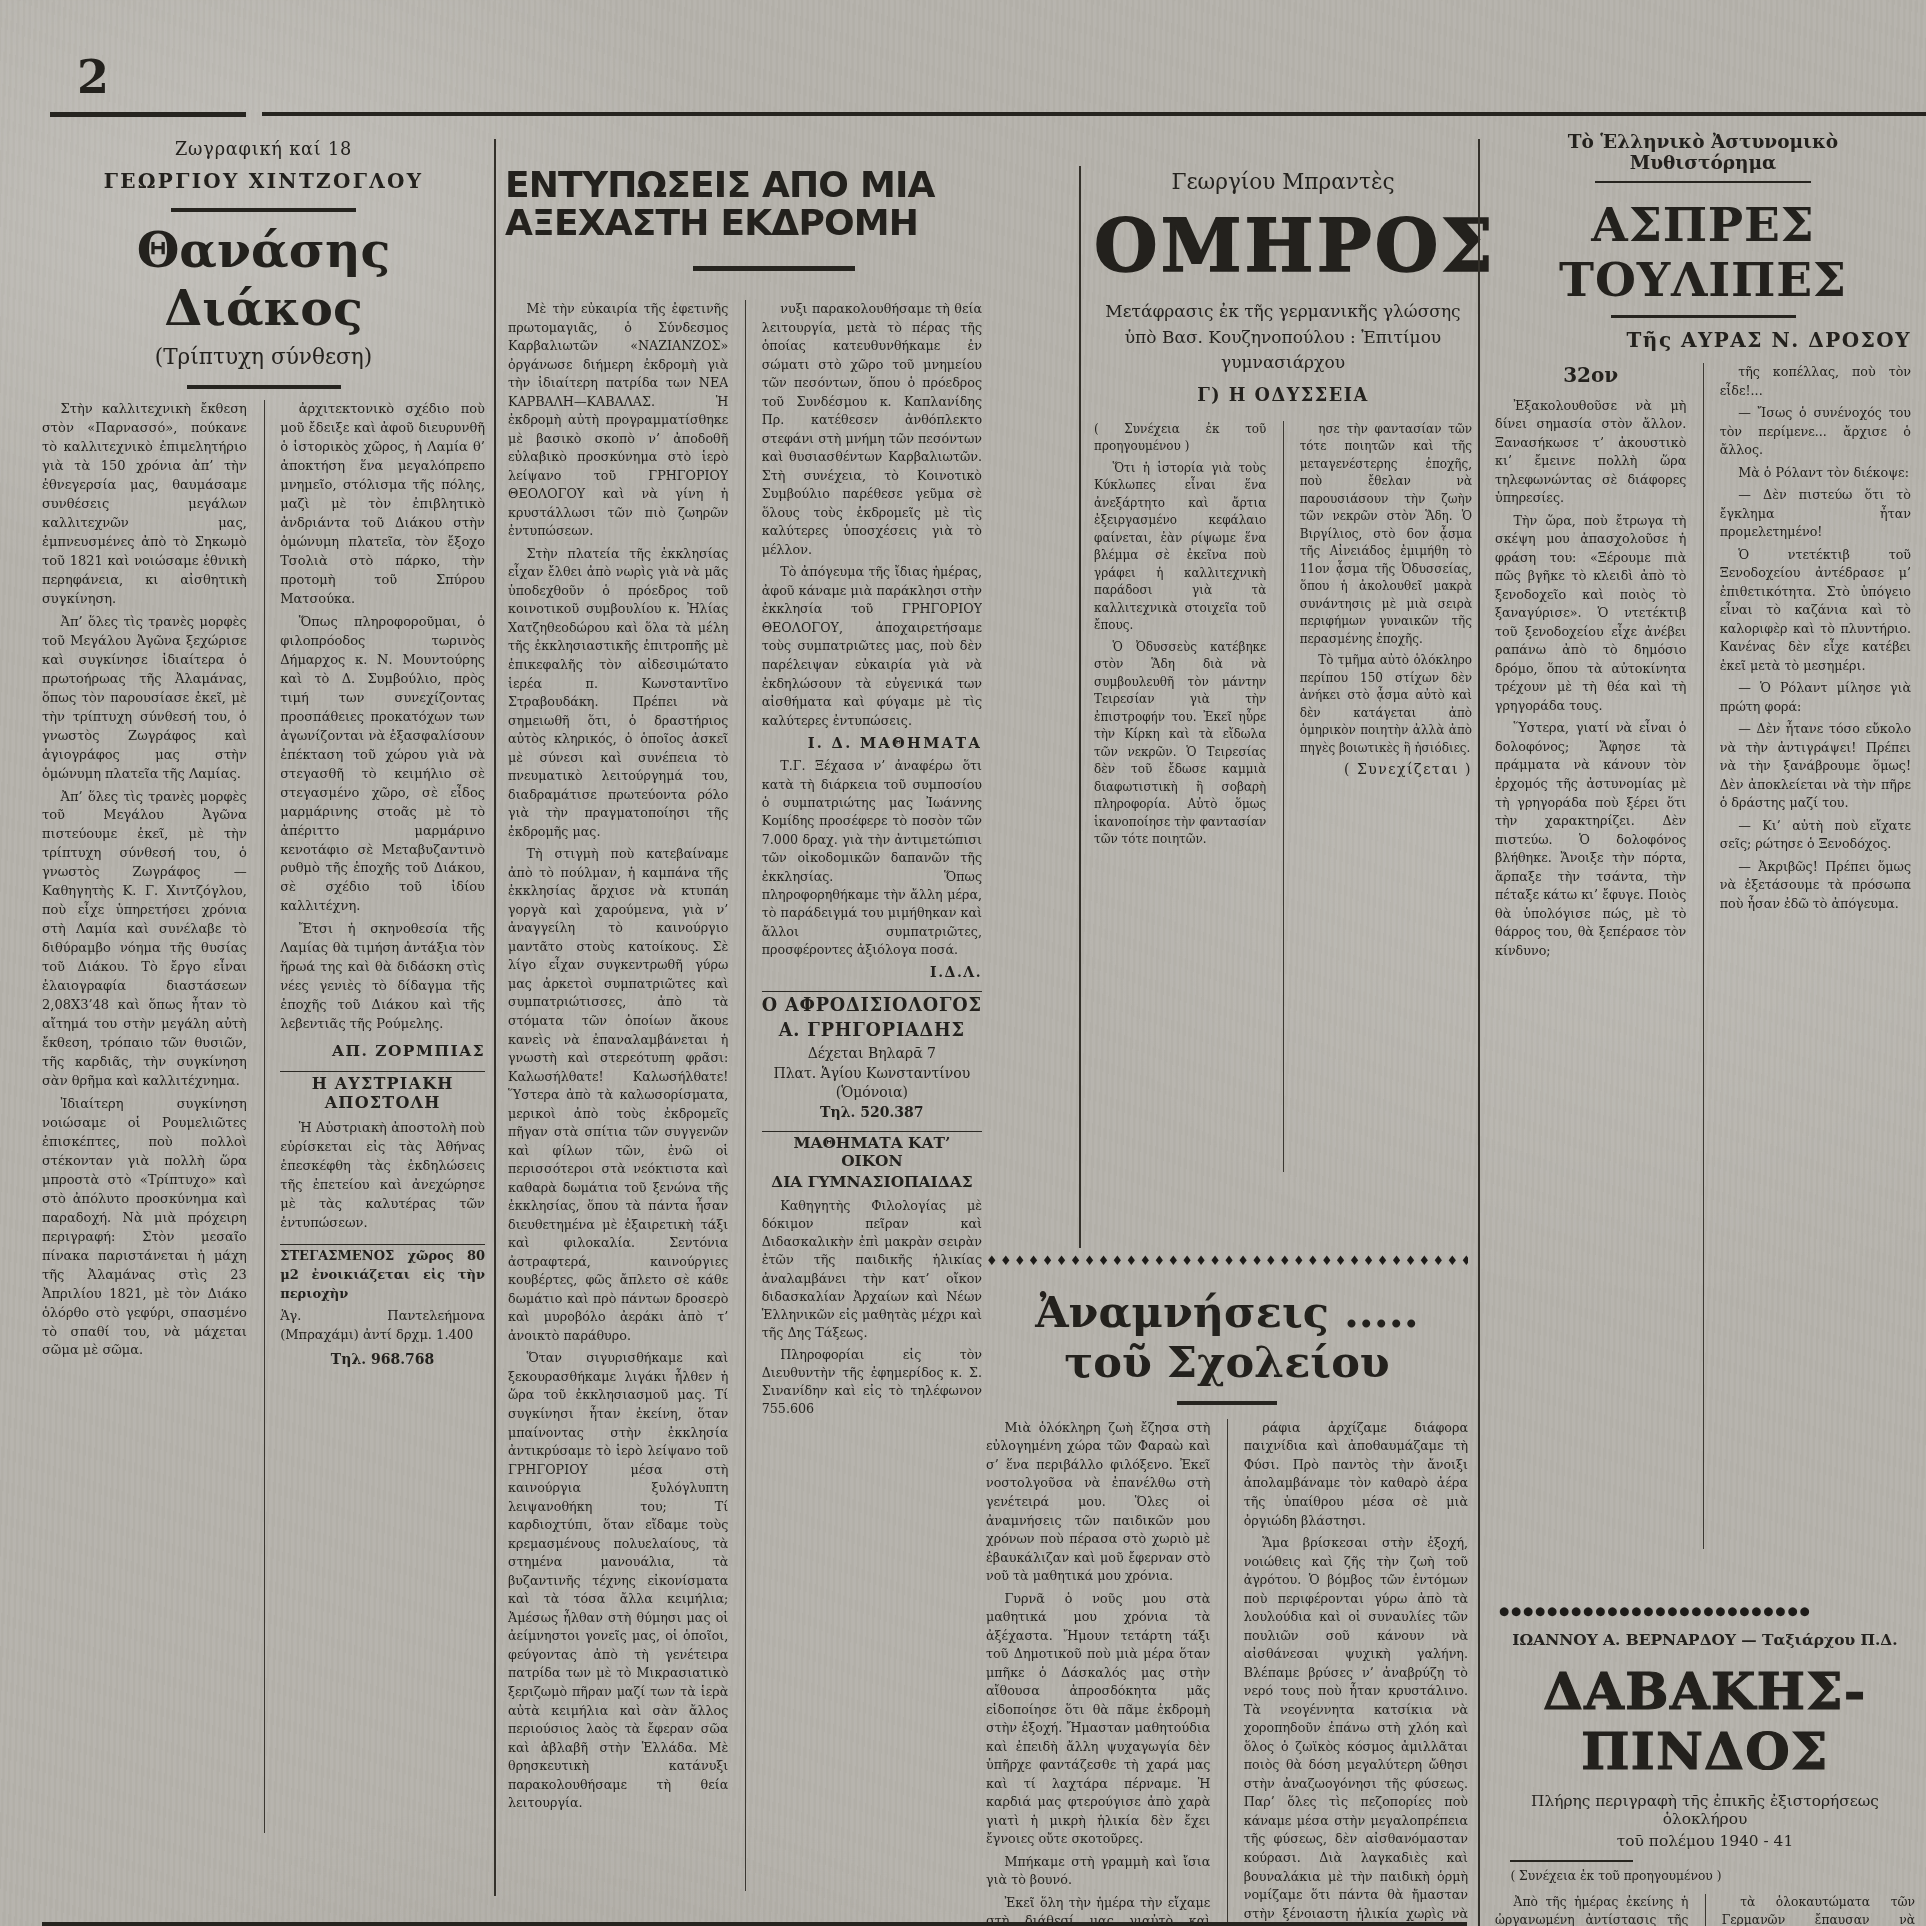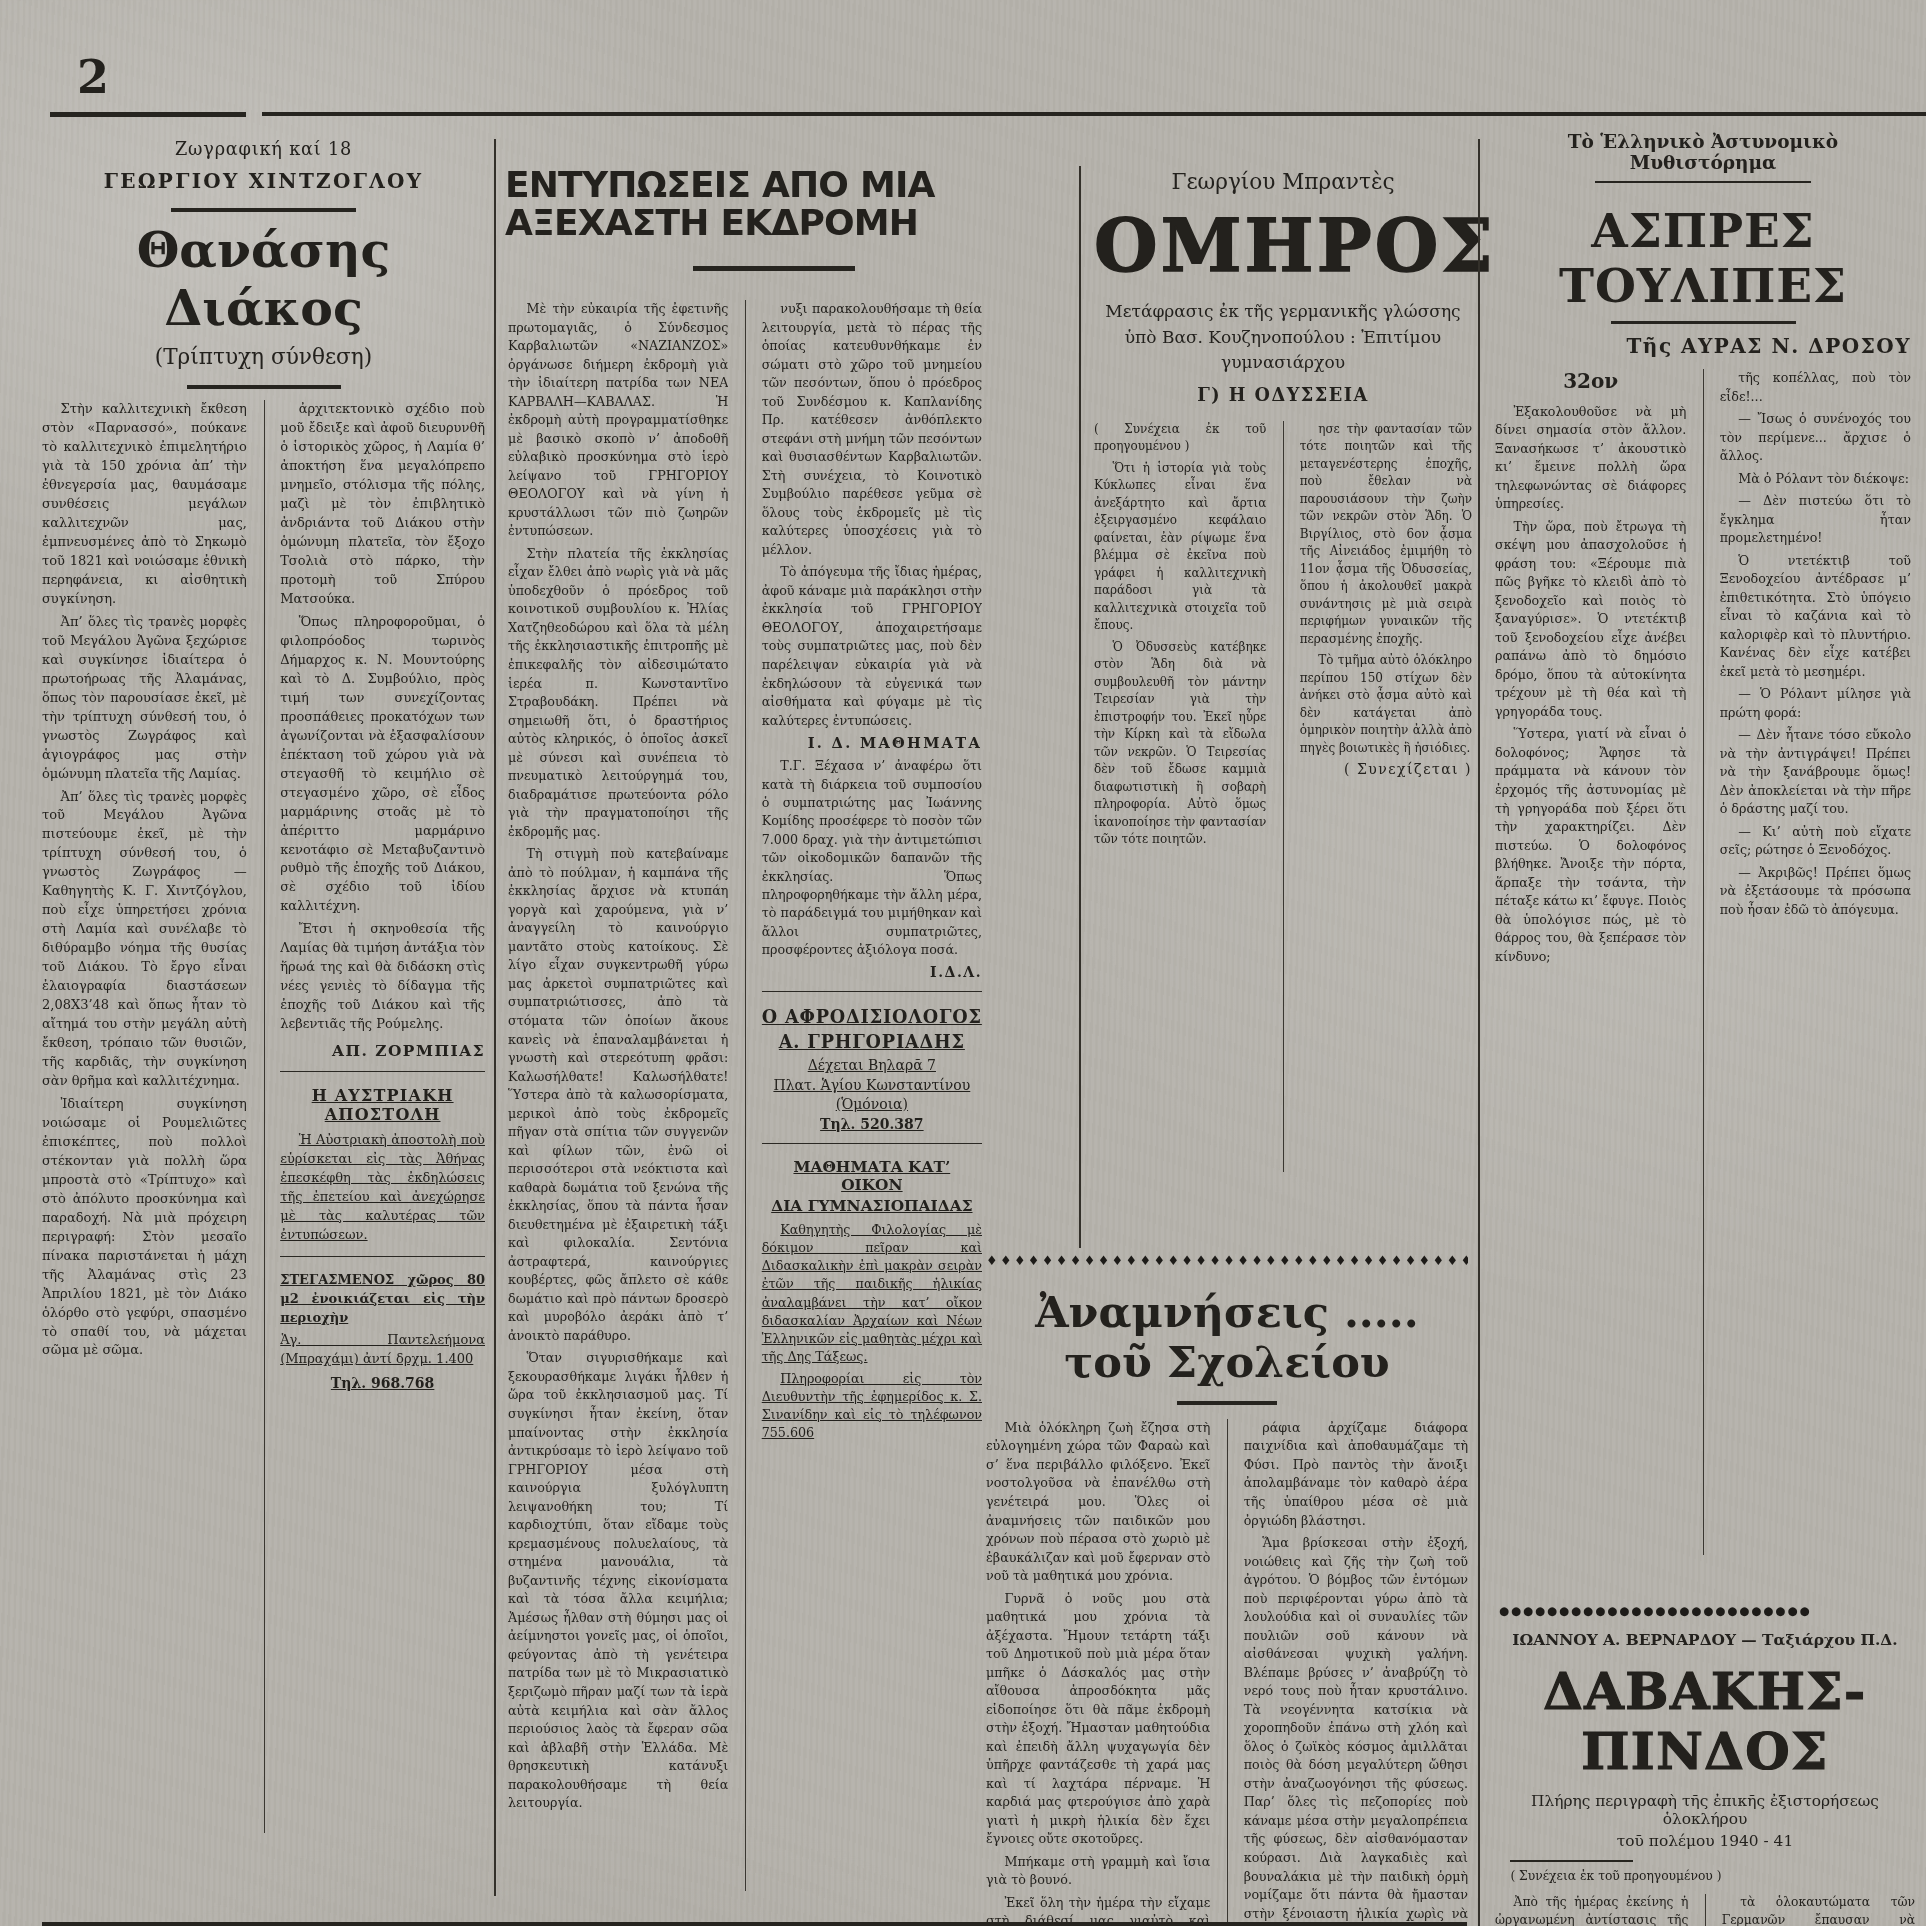--- a/index.html
+++ b/index.html
@@ -19,21 +19,21 @@
   p{margin:0 0 3.9px 0;text-align:justify;text-indent:18.5px;}
   .cols p{line-height:1.46;}
   .kicker{text-align:center;font-size:17.7px;letter-spacing:0.8px;}
   .sig{text-align:right;font-weight:bold;letter-spacing:1.5px;}
   .cent{text-align:center;}
   .cols{display:flex;gap:17px;}
   .col{flex:1 1 0;overflow:hidden;}
   .colrule{border-left:1.5px solid #3a3731;padding-left:15.4px;}
   .headline-sans{font-family:"DejaVu Sans","Liberation Sans",sans-serif;font-weight:bold;}
   .smallrule{height:3.9px;background:#26241f;margin:7px auto;}
-  .adbox{margin-top:11.6px;padding-top:14px;border-top:1.9px solid #2a2823;text-decoration:underline;}
+  .adbox{margin-top:11.6px;padding-top:2px;border-top:1.9px solid #2a2823;}
   .diam{color:#1d1b18;font-size:13px;letter-spacing:2.3px;white-space:nowrap;overflow:hidden;}
   .dots{color:#1d1b18;font-size:11.6px;letter-spacing:1.9px;white-space:nowrap;overflow:hidden;}
 </style>
 </head>
 <body>
 
 <div class="abs" style="left:77px;top:50px;font-size:46px;font-weight:bold;">2</div>
 <div class="hrule" style="left:50px;top:112px;width:196px;height:4.6px;"></div>
 <div class="hrule" style="left:262px;top:112px;width:1668px;height:3.9px;"></div>
 
@@ -130,21 +130,21 @@
         </div>
       <div class="sig" style="font-weight:normal;font-size:14px;">( Συνεχίζεται )</div>
     </div>
   </div>
 </div>
 
 <div class="vline" style="left:1478px;top:139px;height:2697px;"></div>
 <div class="abs" style="left:1495px;top:131px;width:416px;">
   <div class="cent" style="font-size:18.5px;font-weight:bold;">Τὸ Ἑλληνικὸ Ἀστυνομικὸ Μυθιστόρημα</div>
   <div class="hrule" style="position:static;display:block;width:216px;height:2.3px;margin:7.7px auto 0;"></div>
-  <div class="cent" style="font-size:47px;font-weight:bold;margin-top:20px;letter-spacing:0.8px;">ΑΣΠΡΕΣ ΤΟΥΛΙΠΕΣ</div>
+  <div class="cent" style="font-size:47px;font-weight:bold;margin-top:14px;letter-spacing:0.8px;">ΑΣΠΡΕΣ ΤΟΥΛΙΠΕΣ</div>
   <div class="hrule" style="position:static;display:block;width:185px;height:2.3px;margin:8.5px auto 0;"></div>
   <div class="sig" style="font-size:20px;margin-top:10px;">Τῆς ΑΥΡΑΣ Ν. ΔΡΟΣΟΥ</div>
   <div class="cols" style="height:1186px;font-size:12.7px;margin-top:11.6px;">
     <div class="col">
       <div class="cent" style="font-weight:bold;font-size:20px;margin-bottom:9.2px;">32ον</div>
       <div>
           <p>Ἐξακολουθοῦσε νὰ μὴ δίνει σημασία στὸν ἄλλον. Ξανασήκωσε τ’ ἀκουστικὸ κι’ ἔμεινε πολλὴ ὥρα τηλεφωνώντας σὲ διάφορες ὑπηρεσίες.</p>
           <p>Τὴν ὥρα, ποὺ ἔτρωγα τὴ σκέψη μου ἀπασχολοῦσε ἡ φράση του: «Ξέρουμε πιὰ πῶς βγῆκε τὸ κλειδὶ ἀπὸ τὸ ξενοδοχεῖο καὶ ποιὸς τὸ ξαναγύρισε». Ὁ ντετέκτιβ τοῦ ξενοδοχείου εἶχε ἀνέβει ραπάνω ἀπὸ τὸ δημόσιο δρόμο, ὅπου τὰ αὐτοκίνητα τρέχουν μὲ τὴ θέα καὶ τὴ γρηγοράδα τους.</p>
           <p>Ὕστερα, γιατί νὰ εἶναι ὁ δολοφόνος; Ἄφησε τὰ πράμματα νὰ κάνουν τὸν ἐρχομός τῆς ἀστυνομίας μὲ τὴ γρηγοράδα ποὺ ξέρει ὅτι τὴν χαρακτηρίζει. Δὲν πιστεύω. Ὁ δολοφόνος βλήθηκε. Ἄνοιξε τὴν πόρτα, ἅρπαξε τὴν τσάντα, τὴν πέταξε κάτω κι’ ἔφυγε. Ποιὸς θὰ ὑπολόγισε πώς, μὲ τὸ θάρρος του, θὰ ξεπέρασε τὸν κίνδυνο;</p>
         </div>

